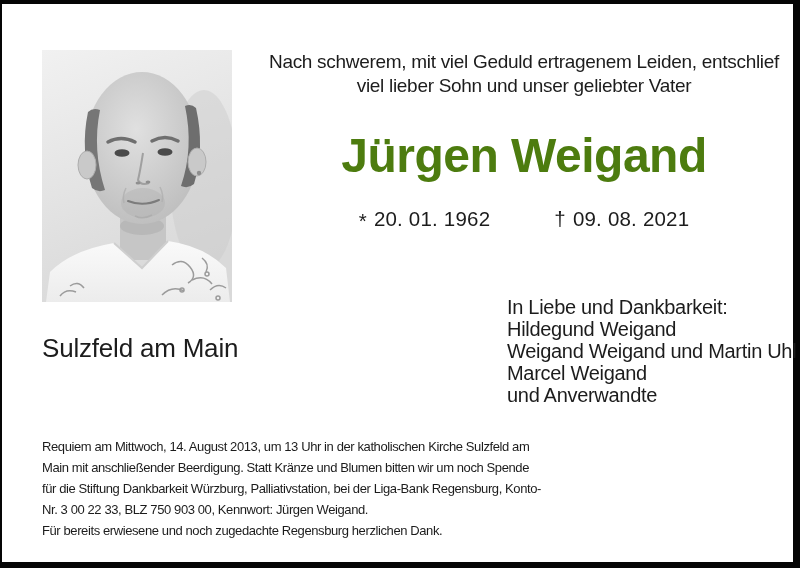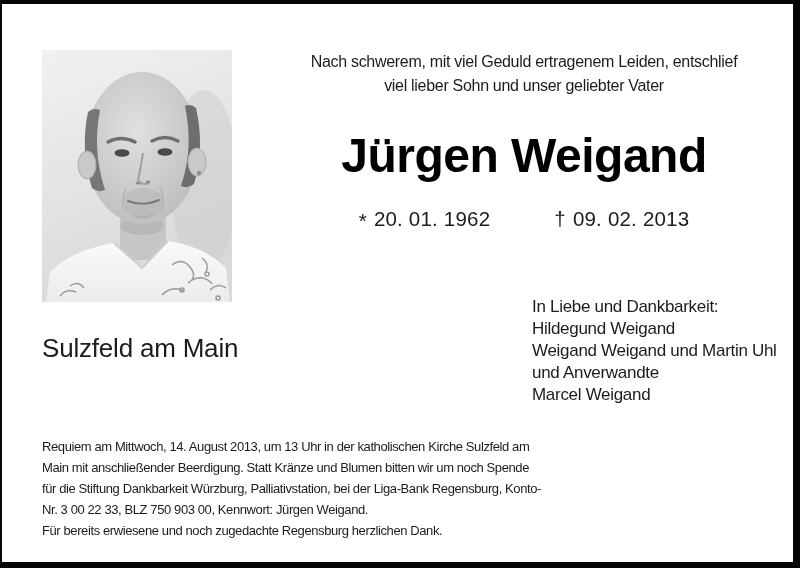--- a/index.html
+++ b/index.html
@@ -46,60 +46,59 @@
     left: 248px;
     top: 0;
     width: 548px;
     text-align: center;
   }
   .intro {
     position: absolute;
     left: 0;
     top: 46px;
     width: 100%;
-    font-size: 16px;
+    font-size: 19px;
     line-height: 23.5px;
     letter-spacing: -0.3px;
   }
   .intro div { white-space: nowrap; }
   .name {
     position: absolute;
     left: 0;
     top: 124px;
     width: 100%;
     margin: 0;
     font-size: 48px;
     font-weight: bold;
     letter-spacing: -0.5px;
-    color: #000000;
+    color: #4d7c0f;
     white-space: nowrap;
   }
   .dates {
     position: absolute;
     left: 0;
     top: 203px;
     width: 100%;
     font-size: 20.5px;
     letter-spacing: 0.2px;
     white-space: nowrap;
   }
   .dates .date { display: inline-block; }
   .dates .date + .date { margin-left: 64px; }
   .dates .sym { display: inline-block; margin-right: 7px; }
   .dates .sym-birth { position: relative; top: 2px; }
   .mourners {
     position: absolute;
     left: 505px;
     top: 292px;
-    font-size: 17px;
+    font-size: 20px;
     line-height: 22px;
     letter-spacing: -0.3px;
     text-align: left;
     white-space: nowrap;
-    margin-left: 25px;
   }
   .footer {
     position: absolute;
     left: 40px;
     top: 432px;
     font-size: 13px;
     line-height: 21px;
     letter-spacing: -0.4px;
     white-space: nowrap;
   }
@@ -170,30 +169,30 @@
     <div class="right-col">
 
       <div class="intro">
         <div>Nach schwerem, mit viel Geduld ertragenem Leiden, entschlief</div>
         <div>viel lieber Sohn und unser geliebter Vater</div>
       </div>
 
       <h1 class="name">Jürgen Weigand</h1>
 
       <div class="dates">
-        <span class="date"><span class="sym sym-birth">*</span><span>20. 01. 1962</span></span><span class="date"><span class="sym">†</span><span>09. 02. 2013</span></span>
+        <span class="date"><span class="sym sym-birth">*</span><span>20. 01. 1962</span></span><span class="date"><span class="sym">†</span><span>09. 08. 2021</span></span>
       </div>
     </div>
 
     <div class="mourners">
       <div>In Liebe und Dankbarkeit:</div>
       <div>Hildegund Weigand</div>
       <div>Weigand Weigand und Martin Uhl</div>
+      <div>Marcel Weigand</div>
       <div>und Anverwandte</div>
-      <div>Marcel Weigand</div>
     </div>
 
     <div class="footer">
       <div>Requiem am Mittwoch, 14. August 2013, um 13 Uhr in der katholischen Kirche Sulzfeld am</div>
       <div>Main mit anschließender Beerdigung. Statt Kränze und Blumen bitten wir um noch Spende</div>
       <div>für die Stiftung Dankbarkeit Würzburg, Palliativstation, bei der Liga-Bank Regensburg, Konto-</div>
       <div>Nr. 3 00 22 33, BLZ 750 903 00, Kennwort: Jürgen Weigand.</div>
       <div>Für bereits erwiesene und noch zugedachte Regensburg herzlichen Dank.</div>
     </div>
 

